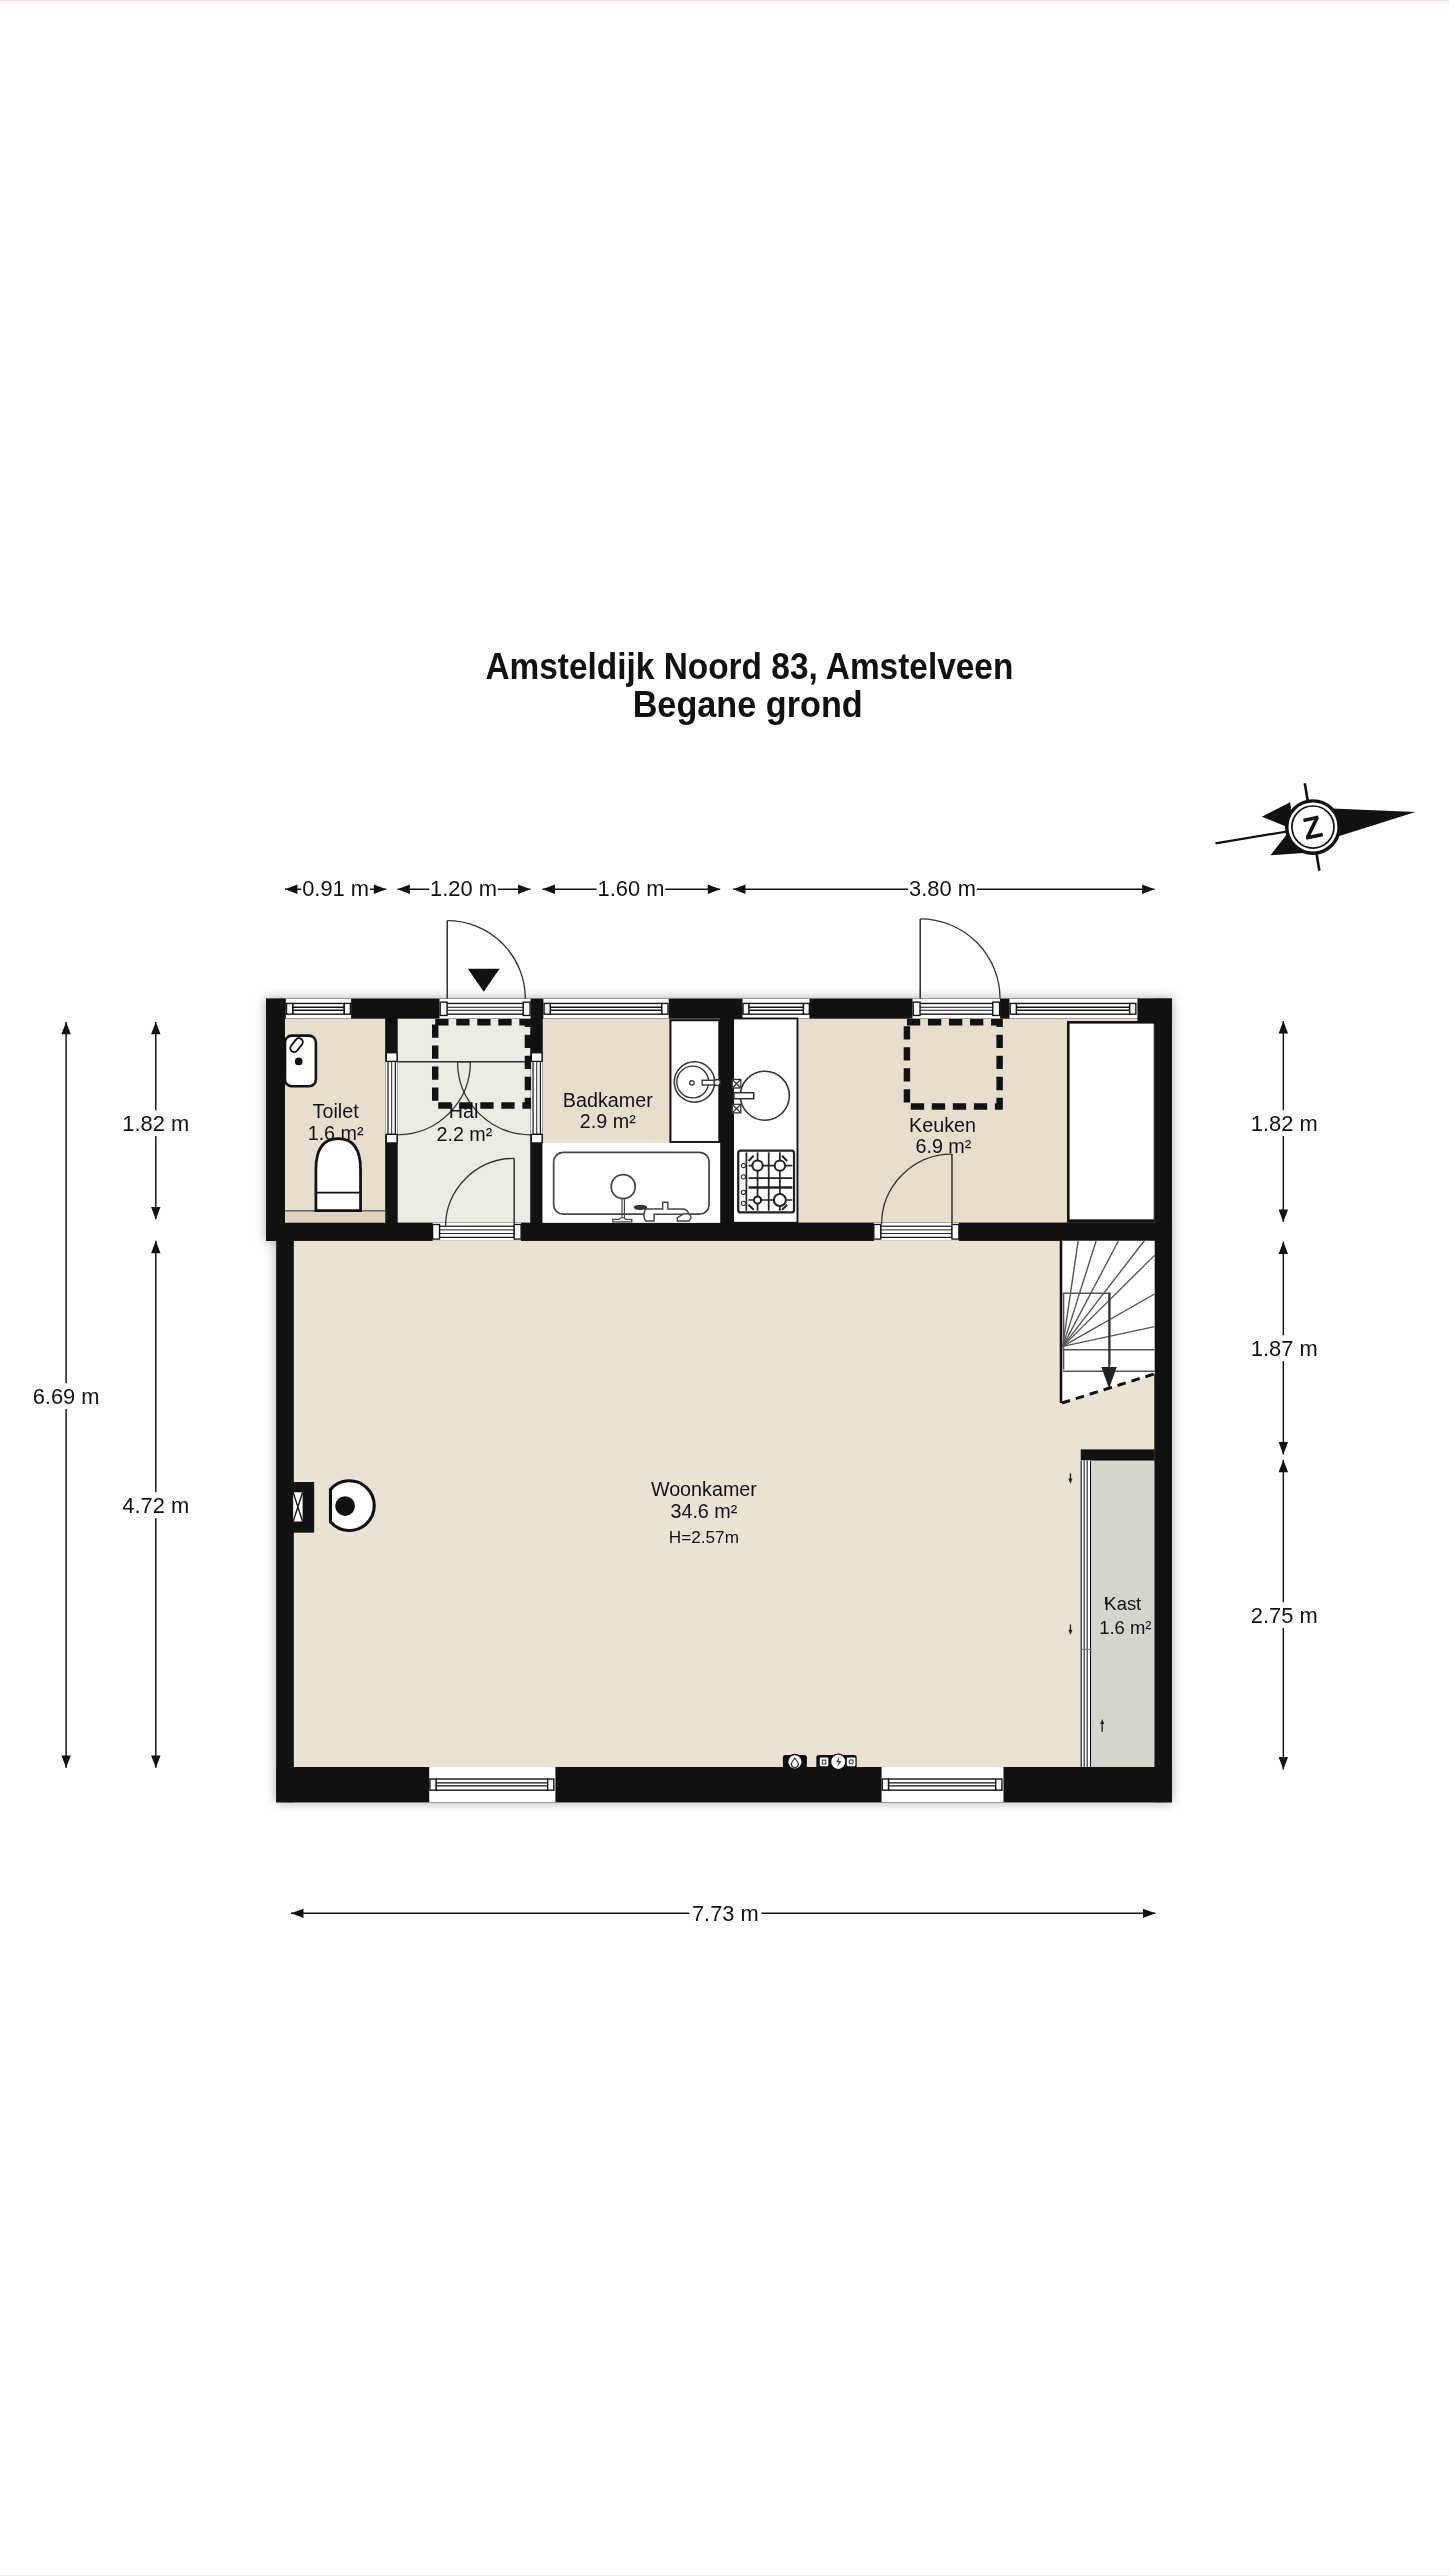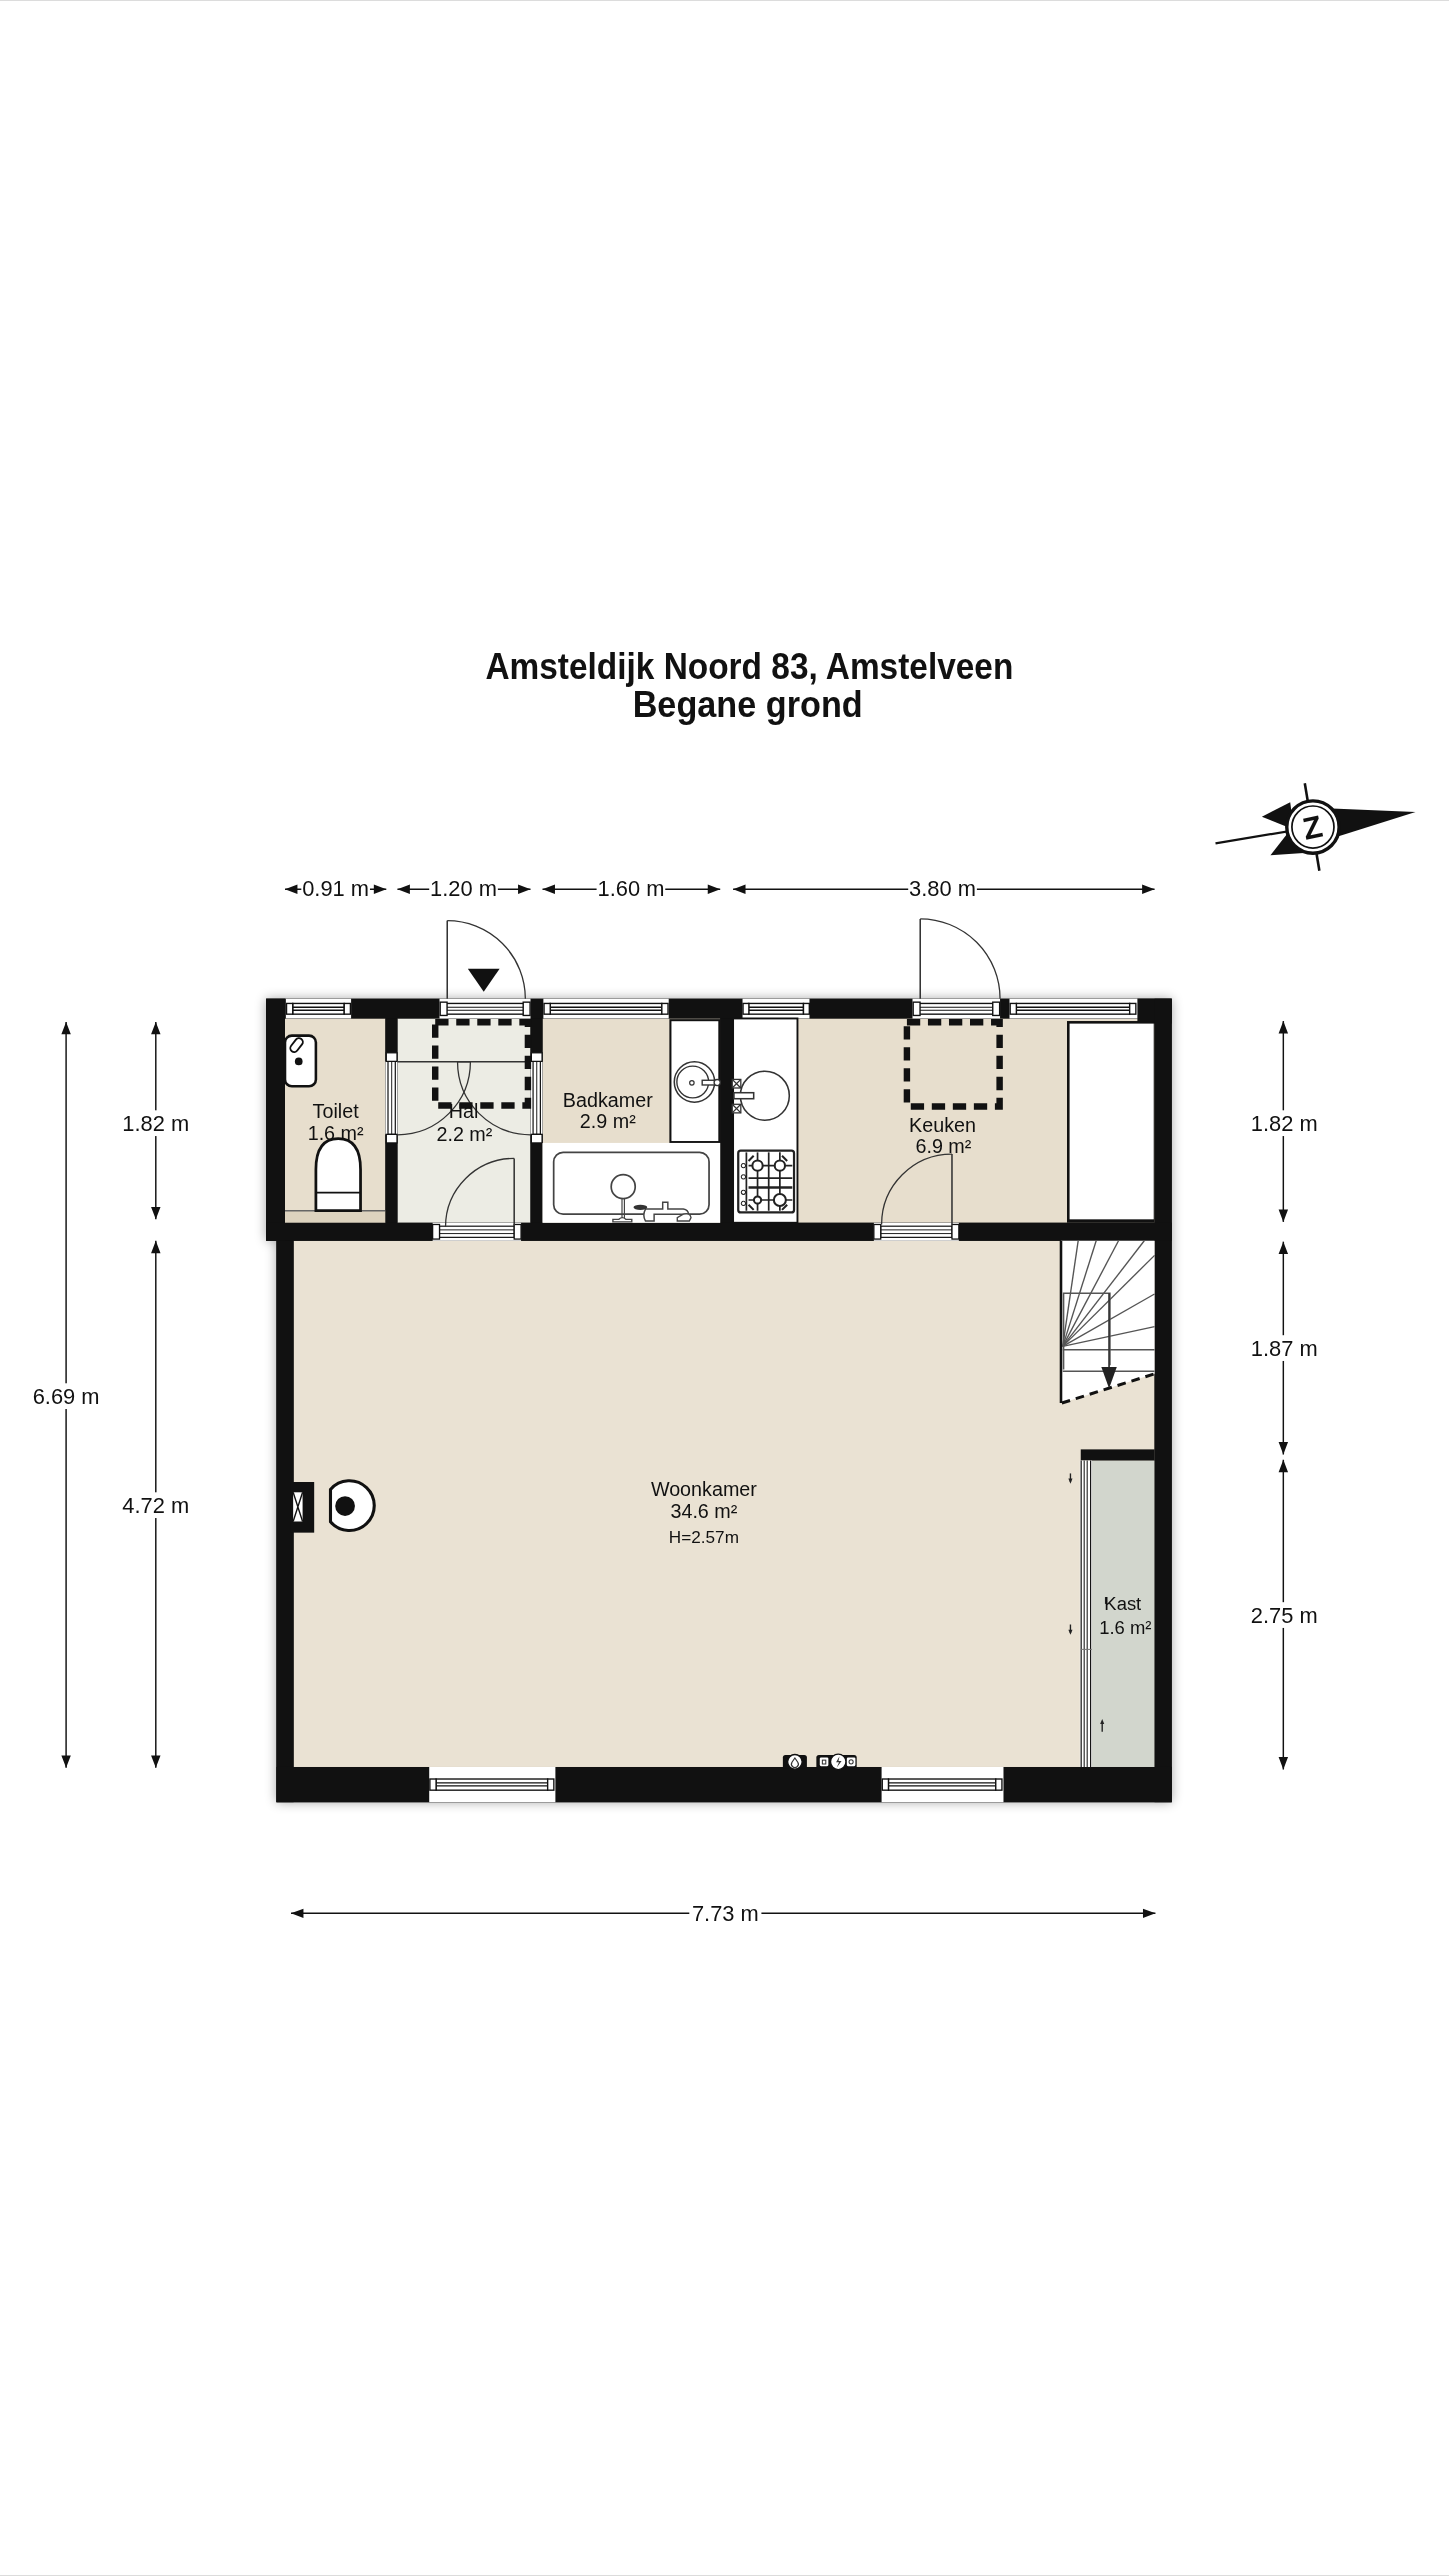--- a/index.html
+++ b/index.html
@@ -1,16 +1,16 @@
 <!DOCTYPE html>
 <html style="font-size:13.7px"><head>
 <meta charset="utf-8">
 <style>
   html,body{margin:0;padding:0;background:#fff;}
-  #page{width:1449px;height:2576px;position:relative;background:#a3a3a3;overflow:hidden;
+  #page{width:1449px;height:2576px;position:relative;background:#f9a8d4;overflow:hidden;
         font-family:"Liberation Sans", sans-serif;}
   svg text{font-family:"Liberation Sans", sans-serif;fill:#111;}
 </style>
 </head>
 <body>
 <div id="page">
 <svg width="1449" height="2576" viewBox="0 0 1688 3000" xmlns="http://www.w3.org/2000/svg">
 <defs>
   <filter id="halo" x="-20%" y="-20%" width="140%" height="140%">
     <feGaussianBlur stdDeviation="7" result="b"></feGaussianBlur>

